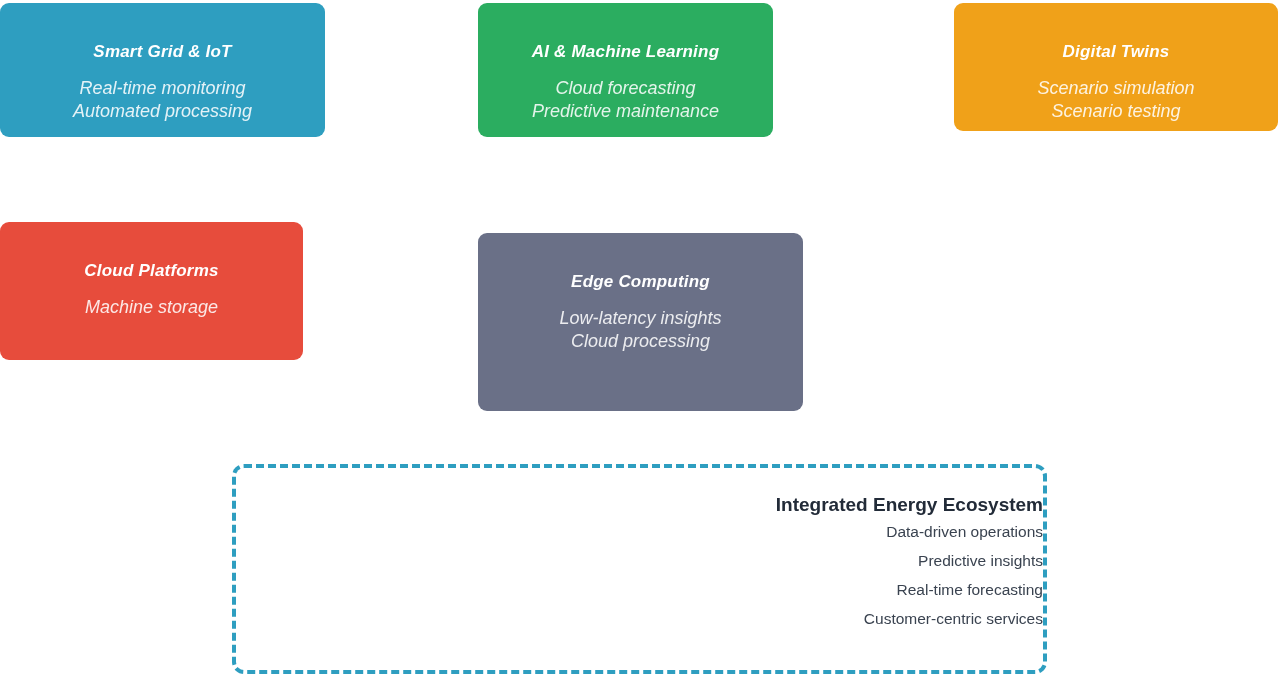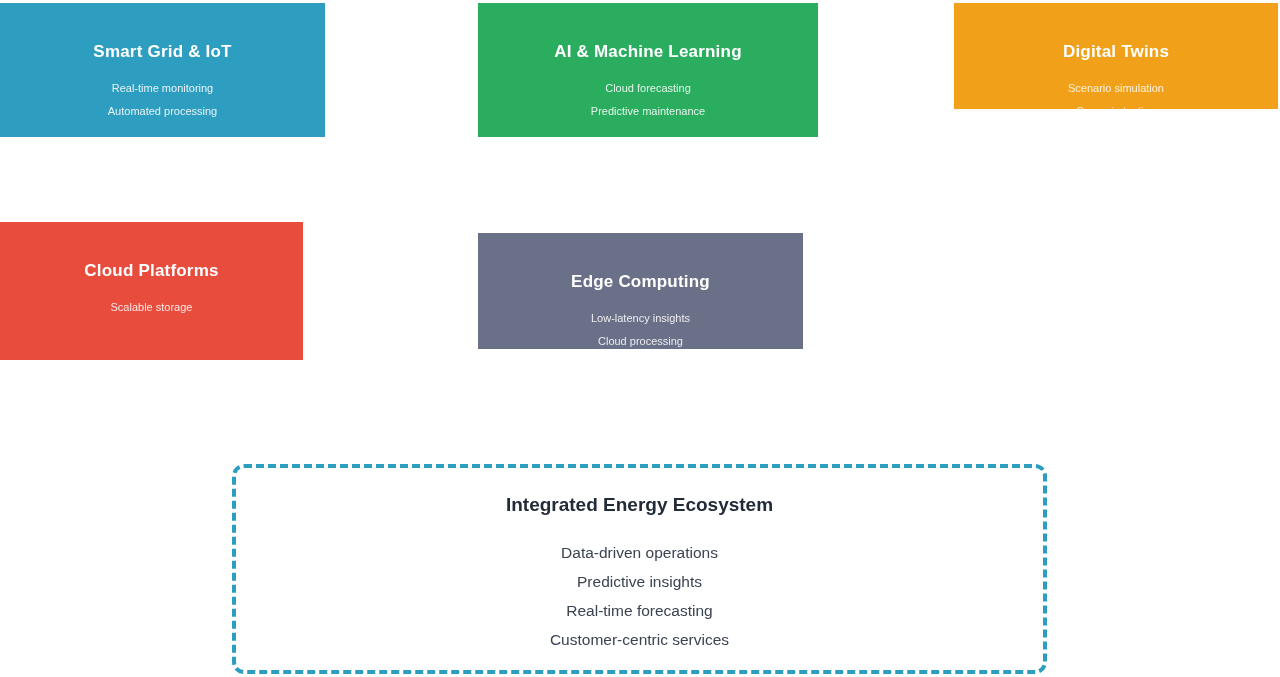--- a/index.html
+++ b/index.html
@@ -10,64 +10,64 @@
   }
   #canvas {
     position: relative;
     width: 1280px;
     height: 677px;
     background: #ffffff;
     overflow: hidden;
   }
   .card {
     position: absolute;
-    border-radius: 0;
+    border-radius: 9px;
     text-align: center;
     color: #ffffff;
+    font-style: italic;
   }
   .card .card-title {
     padding-top: 38px;
     font-size: 17px;
     font-weight: bold;
     line-height: 22px;
     letter-spacing: 0.2px;
   }
   .card .card-sub {
     margin-top: 14px;
-    font-size: 11px;
+    font-size: 18px;
     line-height: 23px;
     color: rgba(255,255,255,0.87);
   }
   
   #card-0 { left: 0px;   top: 3px;   width: 325px; height: 134px; }
-  #card-1 { left: 478px; top: 3px;   width: 340px; height: 134px; }
-  #card-2 { left: 954px; top: 3px;   width: 324px; height: 106px; }
+  #card-1 { left: 478px; top: 3px;   width: 295px; height: 134px; }
+  #card-2 { left: 954px; top: 3px;   width: 324px; height: 128px; }
   #card-3 { left: 0px;   top: 222px; width: 303px; height: 138px; }
-  #card-4 { left: 478px; top: 233px; width: 325px; height: 116px; }
+  #card-4 { left: 478px; top: 233px; width: 325px; height: 178px; }
 
   .eco-box {
     position: absolute;
     left: 232px;
     top: 464px;
     width: 815px;
     height: 210px;
     box-sizing: border-box;
     border: 4px dashed #2e9ec0;
     border-radius: 12px;
-    text-align: center;
+    text-align: right;
     background: #ffffff;
   }
   .eco-box .eco-title {
     padding-top: 25px;
     font-size: 19px;
     font-weight: bold;
     line-height: 24px;
   }
   .eco-box .eco-sub {
-    margin-top: 21px;
     font-size: 15.5px;
     line-height: 29px;
   }
 </style>
 </head>
 <body>
 
 <div id="canvas">
 
   <div class="card" id="card-0" style="background-color: rgb(46, 158, 192);">
@@ -90,21 +90,21 @@
     <div class="card-title">Digital Twins</div>
     <div class="card-sub">
       <div>Scenario simulation</div>
       <div>Scenario testing</div>
     </div>
   </div>
 
   <div class="card" id="card-3" style="background-color: rgb(231, 76, 60);">
     <div class="card-title">Cloud Platforms</div>
     <div class="card-sub">
-      <div>Scalable storage</div>
+      <div>Machine storage</div>
     </div>
   </div>
 
   <div class="card" id="card-4" style="background-color: rgb(106, 112, 135);">
     <div class="card-title">Edge Computing</div>
     <div class="card-sub">
       <div>Low-latency insights</div>
       <div>Cloud processing</div>
     </div>
   </div>

